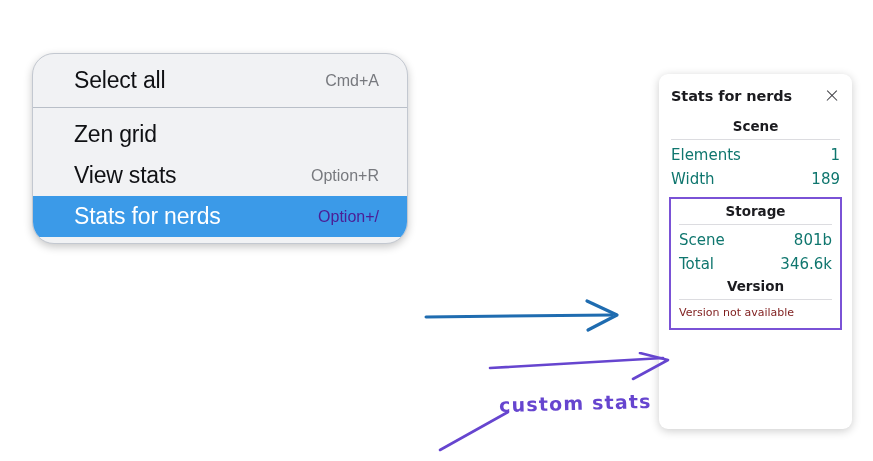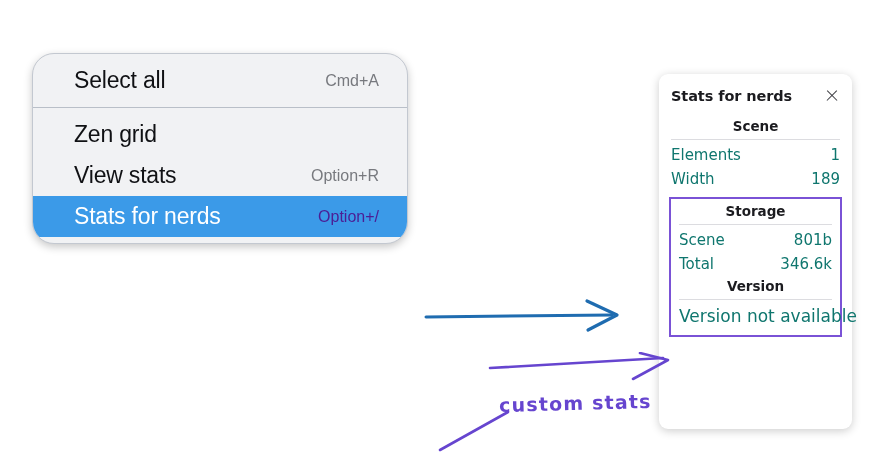--- a/index.html
+++ b/index.html
@@ -138,22 +138,22 @@
   .kv .k { white-space: nowrap; }
   .kv .v { white-space: nowrap; }
 
   .outlined-group {
     border: 2px solid #7a52d6;
     margin: 6px 0 0 0;
     padding: 2px 6px 6px 6px;
     box-sizing: border-box;
   }
   .plain-line {
-    font-size: 17px;
-    color: #0f766e;
+    font-size: 11px;
+    color: #7f1d1d;
     padding: 3px 2px;
     white-space: nowrap;
   }
 
   
   #purple-annotation {
     position: absolute;
     left: 435px;
     top: 352px;
     width: 240px;

